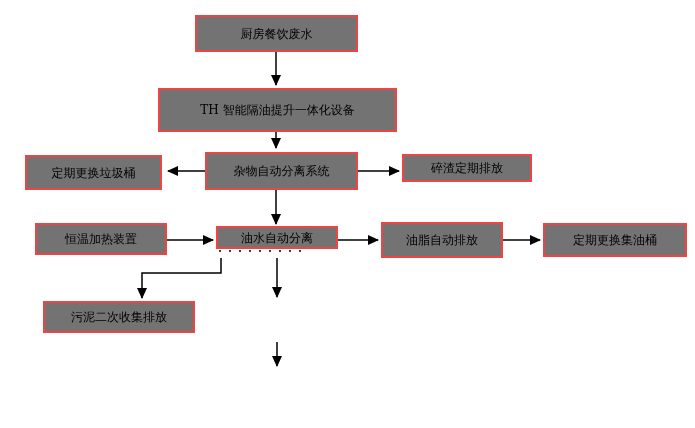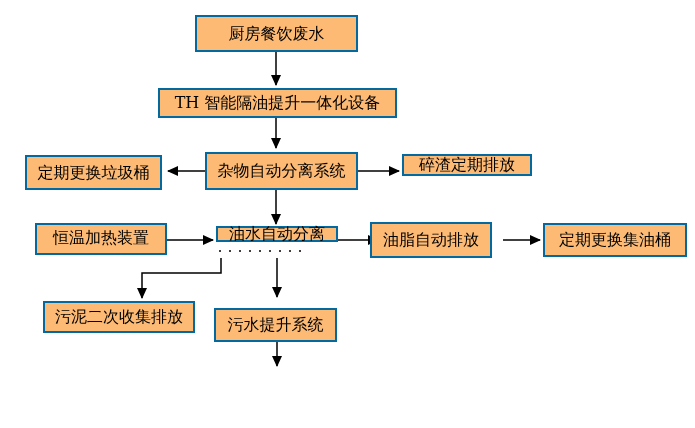--- a/index.html
+++ b/index.html
@@ -18,24 +18,24 @@
   .wires {
     position: absolute;
     left: 0;
     top: 0;
     width: 695px;
     height: 428px;
   }
   .node {
     position: absolute;
     box-sizing: border-box;
-    border: 2px solid #0369a1;
-    background: #fdba74;
+    border: 2px solid #ef4444;
+    background: #737373;
     color: #000000;
-    font-size: 16px;
+    font-size: 12px;
     line-height: 1;
     display: flex;
     align-items: center;
     justify-content: center;
     white-space: nowrap;
     text-align: center;
   }
 </style>
 </head>
 <body>
@@ -60,34 +60,33 @@
       <path d="M221,258 L221,273 L142,273 L142,298" marker-end="url(#ah)"></path>
       <path d="M277,258 L277,297" marker-end="url(#ah)"></path>
       <path d="M277,342 L277,366" marker-end="url(#ah)"></path>
       <path d="M219,251 L307,251" stroke-dasharray="2,8"></path>
       <path d="M388,253 L442,253" stroke-dasharray="2,8"></path>
     </g>
   </svg>
 
   <div class="node" style="left:195px; top:15px;  width:163px; height:37px;">厨房餐饮废水</div>
 
-  <div class="node" style="left:158px; top:88px;  width:239px; height:30px;">TH 智能隔油提升一体化设备</div>
+  <div class="node" style="left:158px; top:88px;  width:239px; height:44px;">TH 智能隔油提升一体化设备</div>
 
   <div class="node" style="left:25px;  top:155px; width:137px; height:35px;">定期更换垃圾桶</div>
 
   <div class="node" style="left:205px; top:152px; width:153px; height:38px;">杂物自动分离系统</div>
 
-  <div class="node" style="left:402px; top:154px; width:130px; height:22px;">碎渣定期排放</div>
+  <div class="node" style="left:402px; top:154px; width:130px; height:28px;">碎渣定期排放</div>
 
-  <div class="node" style="left:35px;  top:223px; width:132px; height:32px;font-family:Liberation Mono, monospace;">恒温加热装置</div>
+  <div class="node" style="left:35px;  top:223px; width:132px; height:32px;">恒温加热装置</div>
 
-  <div class="node" style="left:216px; top:226px; width:122px; height:16px;">油水自动分离</div>
+  <div class="node" style="left:216px; top:226px; width:122px; height:23px;">油水自动分离</div>
 
-  <div class="node" style="left:370px; top:222px; width:122px; height:36px;">油脂自动排放</div>
+  <div class="node" style="left:381px; top:222px; width:122px; height:36px;">油脂自动排放</div>
 
   <div class="node" style="left:543px; top:223px; width:144px; height:34px;">定期更换集油桶</div>
 
   <div class="node" style="left:43px;  top:301px; width:152px; height:32px;text-align:center;">污泥二次收集排放</div>
 
-  <div class="node" style="left:214px; top:308px; width:123px; height:34px;">污水提升系统</div>
 
 
 </div>
 
 </body></html>

